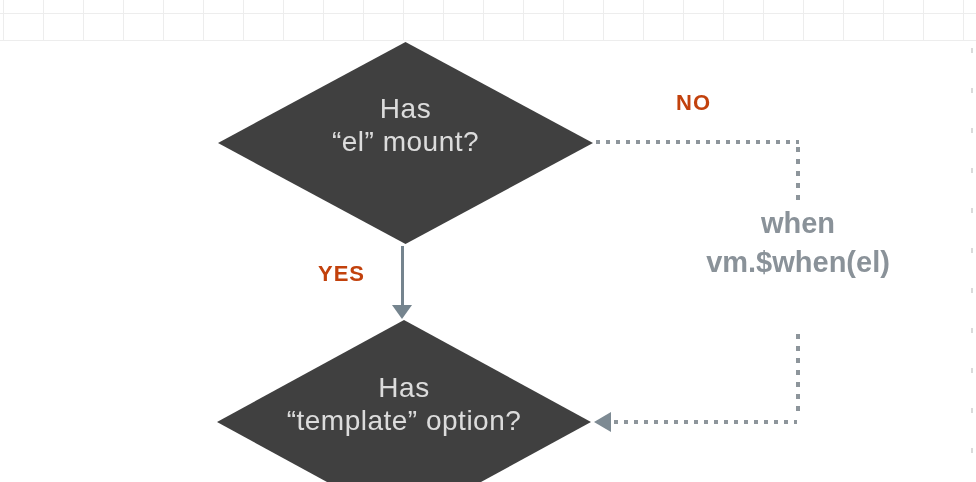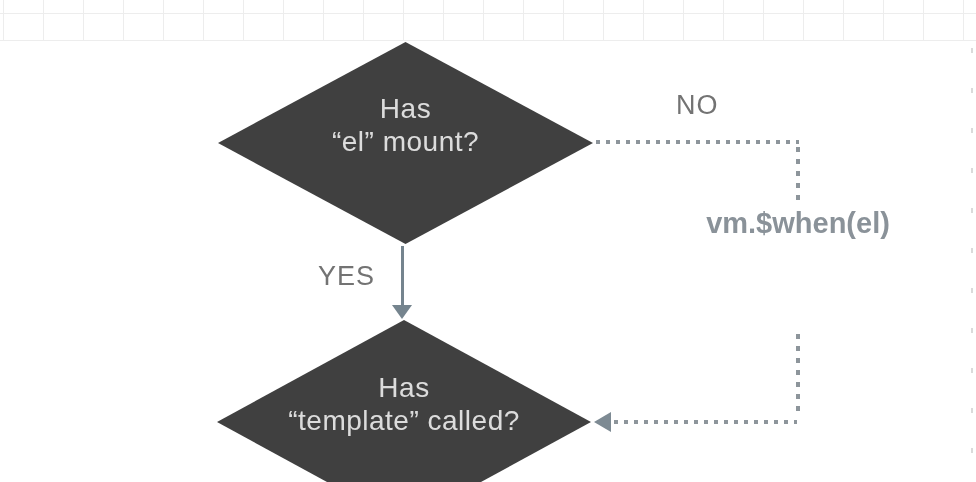--- a/index.html
+++ b/index.html
@@ -54,23 +54,23 @@
     color: rgba(255,255,255,0.82);
     font-size: 28px;
     line-height: 33px;
     letter-spacing: 0.5px;
     transform: translateY(-18px);
   }
 
   
   .edge-label {
     position: absolute;
-    color: #737373;
-    font-weight: normal;
-    font-size: 27px;
+    color: #c2410c;
+    font-weight: bold;
+    font-size: 22px;
     letter-spacing: 1px;
   }
   .no-label  { left: 676px; top: 90px; }
   .yes-label { left: 318px; top: 261px; }
 
   
   .edge-note {
     position: absolute;
     left: 667px; top: 204px;
     width: 262px;
@@ -143,24 +143,25 @@
   <div class="diamond d1">
     <div class="dlabel">
       <div>Has</div>
       <div>“el” mount?</div>
     </div>
   </div>
 
   <div class="diamond d2">
     <div class="dlabel">
       <div>Has</div>
-      <div>“template” called?</div>
+      <div>“template” option?</div>
     </div>
   </div>
 
   <div class="edge-label no-label">NO</div>
   <div class="edge-label yes-label">YES</div>
 
   <div class="edge-note">
+    <div>when</div>
     <div>vm.$when(el)</div>
   </div>
 
 </div>
 
 </body></html>

